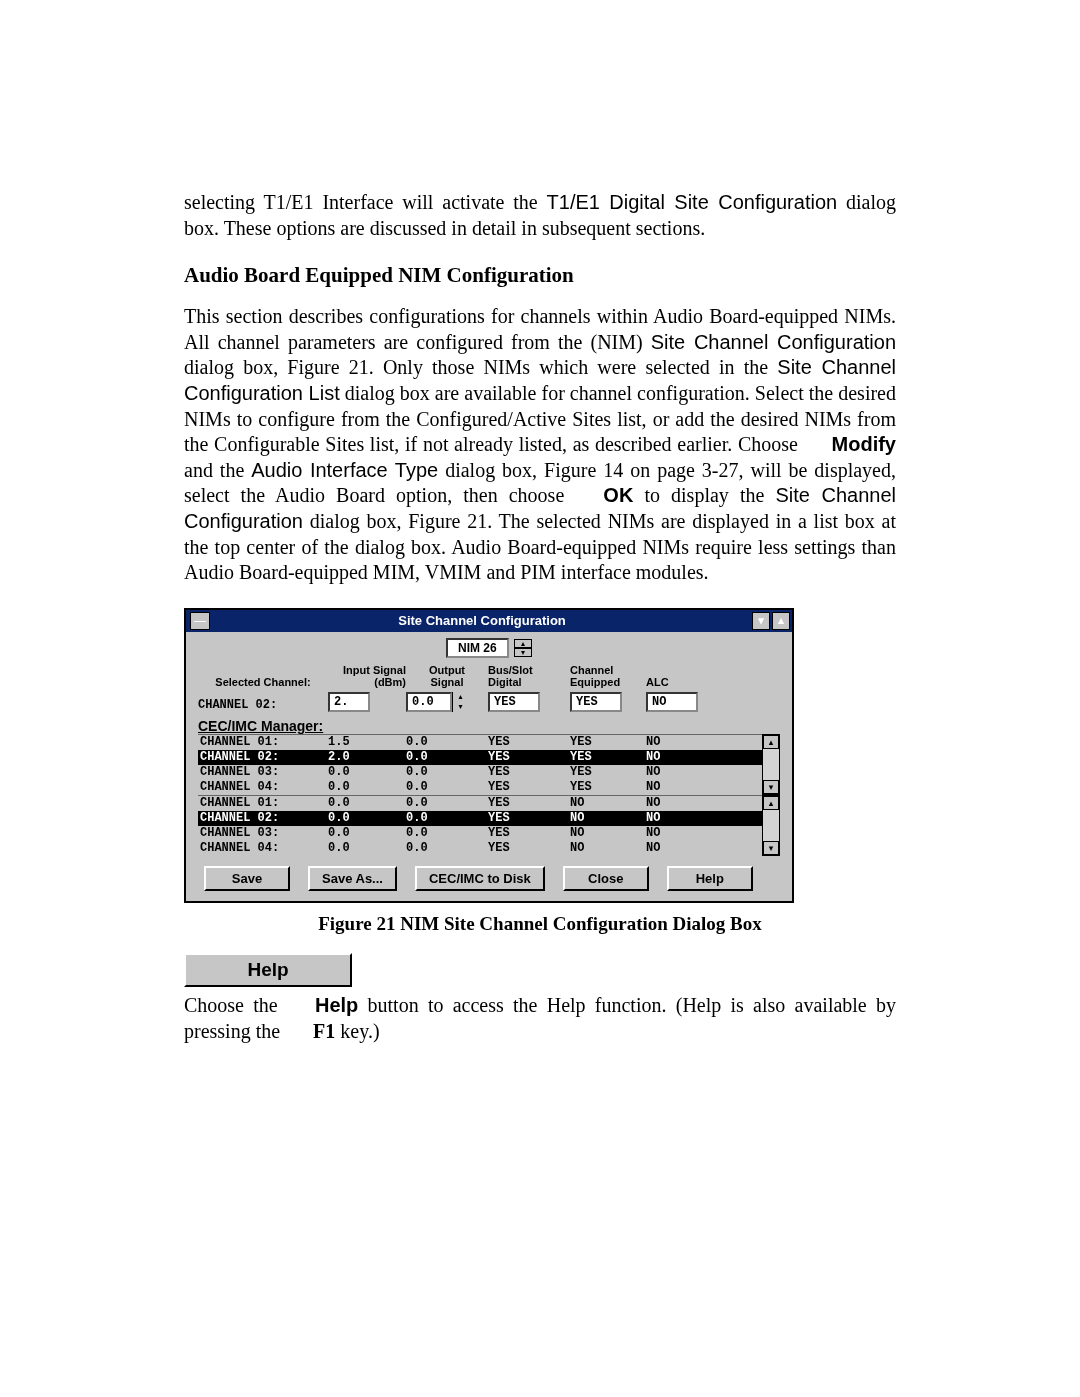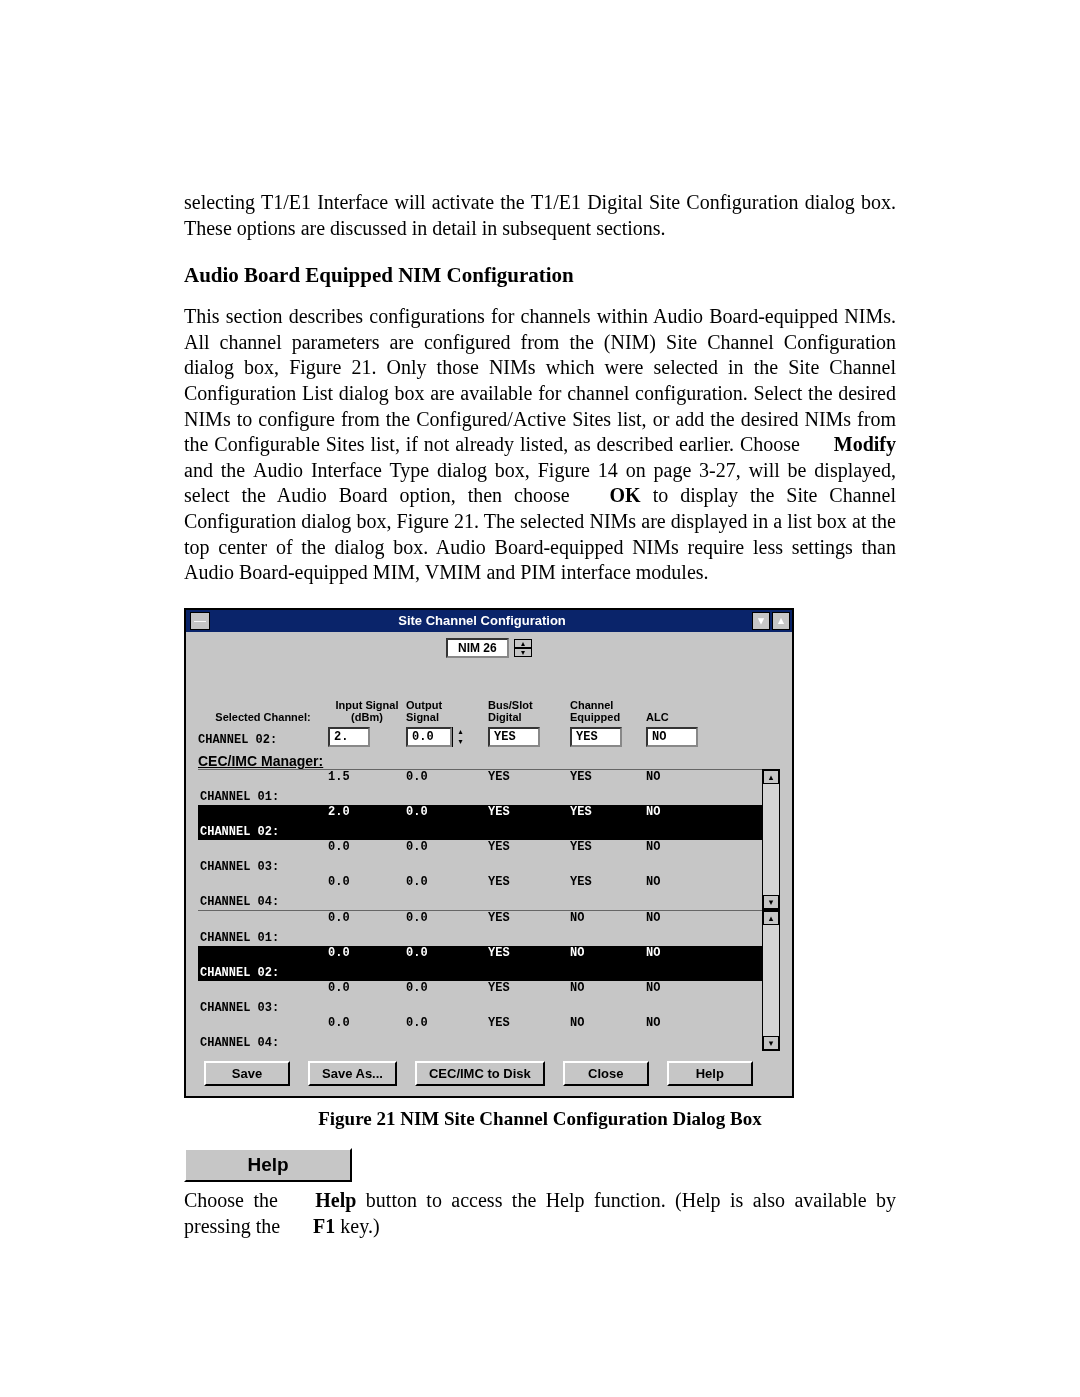--- a/index.html
+++ b/index.html
@@ -22,21 +22,21 @@
     font-style: italic;
     font-size: 20px;
     margin-bottom: 18px;
   }
   .para {
     font-size: 20px;
     line-height: 1.28;
     text-align: justify;
     margin: 0 0 22px 0;
   }
-  .sans { font-family: Liberation Serif, serif; }
+  .sans { font-family: Liberation Sans, sans-serif; }
   .bold { font-weight: bold; padding-left: 28px; }
   .h2 {
     font-weight: bold;
     font-size: 21px;
     margin: 14px 0 16px 0;
   }
   .dialog-wrap { margin: 6px 0 10px 0; }
   .dialog {
     width: 610px;
     background: #c6c6c6;
@@ -58,37 +58,37 @@
     display: flex; align-items: center; justify-content: center;
   }
   .titletxt { flex: 1; text-align: center; font-weight: bold; font-size: 13px; }
   .winbtns { display: flex; margin-right: 2px; }
   .winbtn {
     width: 18px; height: 18px; background:#c6c6c6; border:1px solid #000;
     display:flex; align-items:center; justify-content:center; font-weight:bold;
     font-size:11px; margin-left:2px;
   }
   .dlgbody { padding: 6px 12px 10px 12px; }
-  .nim-row { text-align: center; margin-bottom: 13px; }
+  .nim-row { text-align: center; margin-bottom: 6px; }
   .nim-field {
     display: inline-block; background:#fff; border:2px inset #888;
     padding: 1px 10px; font-weight:bold; font-size:12px; vertical-align:middle;
   }
   .spinner {
     display:inline-block; width:18px; vertical-align:middle; margin-left:2px;
   }
   .spin-up, .spin-down {
     display:block; height:9px; background:#c6c6c6; border:1px solid #000;
     font-size:8px; line-height:7px; text-align:center;
   }
   .hdr-row, .sel-row { display:flex; align-items:flex-end; }
   .col { font-weight:bold; font-size:11px; line-height:1.1; }
   .col-label { width:130px;text-align:center; }
-  .col-input { width:78px; text-align:center; }
-  .col-output { width:82px; text-align:left;margin-top:28px; }
+  .col-input { width:78px; text-align:right; }
+  .col-output { width:82px; text-align:center; }
   .col-bus { width:82px; text-align:left; }
   .col-chan { width:76px; text-align:left; }
   .col-alc { width:70px; text-align:left; }
   .sel-row { margin: 4px 0 6px 0; }
   .field {
     background:#fff; border:2px inset #888; padding:0 4px; height:20px;
     font-family: "Courier New", monospace; font-weight:bold; font-size:12px;
     display:flex; align-items:center;
   }
   .sel-label { width:130px; font-family:"Courier New",monospace; font-weight:bold; font-size:12px;}
@@ -99,21 +99,21 @@
   .out-spin div{ flex:1; font-size:8px; text-align:center; line-height:9px;}
   .fw-yn { width:52px; }
   .section-label {
     font-weight:bold; font-size:14px; text-decoration:underline; margin-top:2px;
   }
   .listbox { display:flex; }
   .list { flex:1; font-family:"Courier New",monospace; font-weight:bold; font-size:12px;
     border-top:1px solid #666; }
   .list-row { display:flex; padding:0 0 0 2px; line-height:15px;}
   .list-row.sel { background:#000; color:#fff; }
-  .lc1{width:128px;margin-top:20px;} .lc2{width:78px;} .lc3{width:82px;} .lc4{width:82px;} .lc5{width:76px;} .lc6{width:58px;}
+  .lc1{width:128px;} .lc2{width:78px;} .lc3{width:82px;} .lc4{width:82px;} .lc5{width:76px;} .lc6{width:58px;}
   .scrollbar { width:18px; background:#c6c6c6; border:1px solid #000; display:flex; flex-direction:column;}
   .sb-btn{height:14px; border:1px solid #000; background:#c6c6c6; font-size:9px; text-align:center; line-height:12px;}
   .sb-track{flex:1; background:#d4d4d4;}
   .btnrow { display:flex; gap:18px; justify-content:flex-start; margin-top:10px; padding:0 6px;}
   .btn3d {
     background:#c6c6c6; border:2px outset #fff; border-right-color:#555; border-bottom-color:#555;
     padding:3px 12px; font-weight:bold; font-size:13px; font-family:Arial,sans-serif;
     min-width:86px; text-align:center;
   }
   .caption { text-align:center; font-weight:bold; font-size:19px; margin:10px 0 18px 0;}

